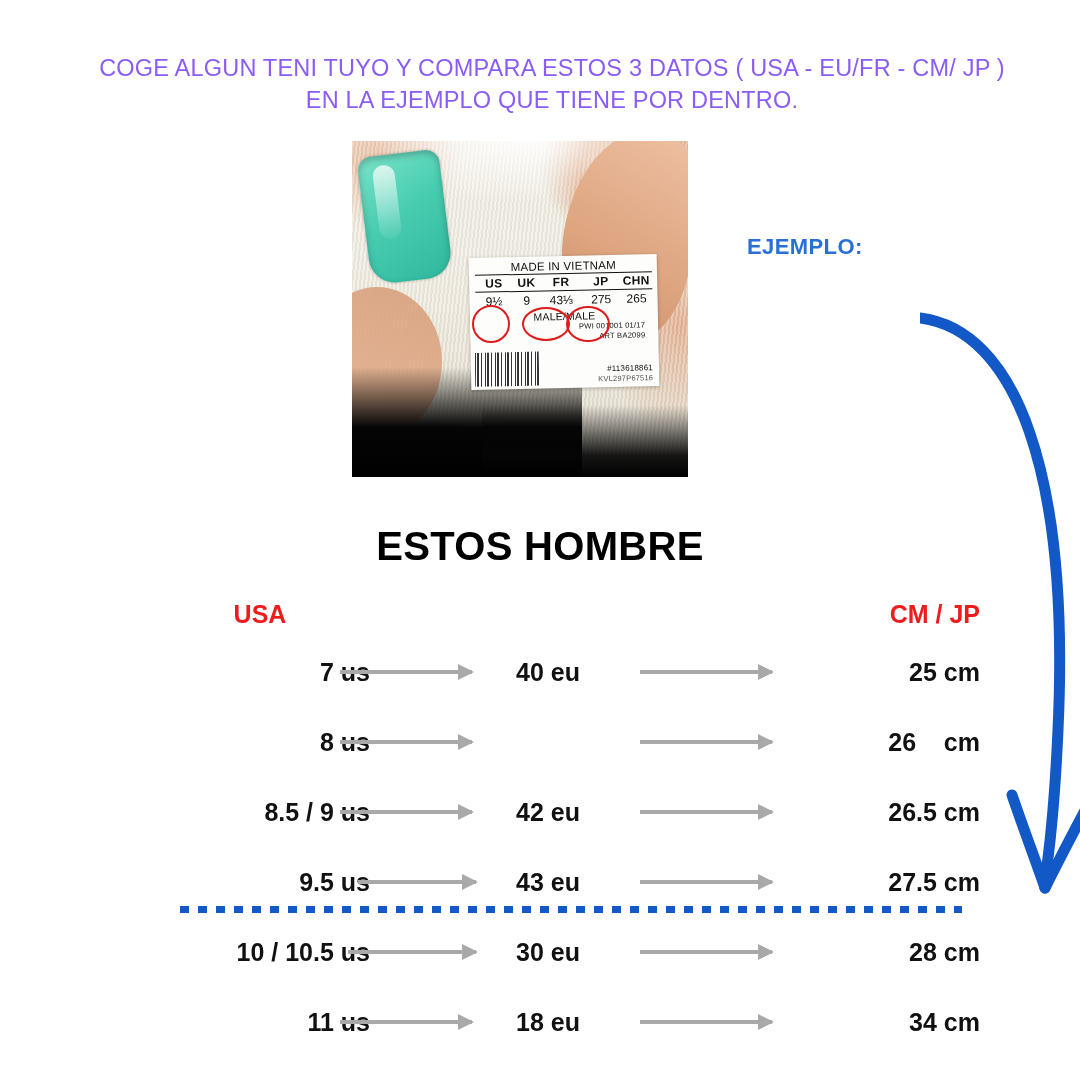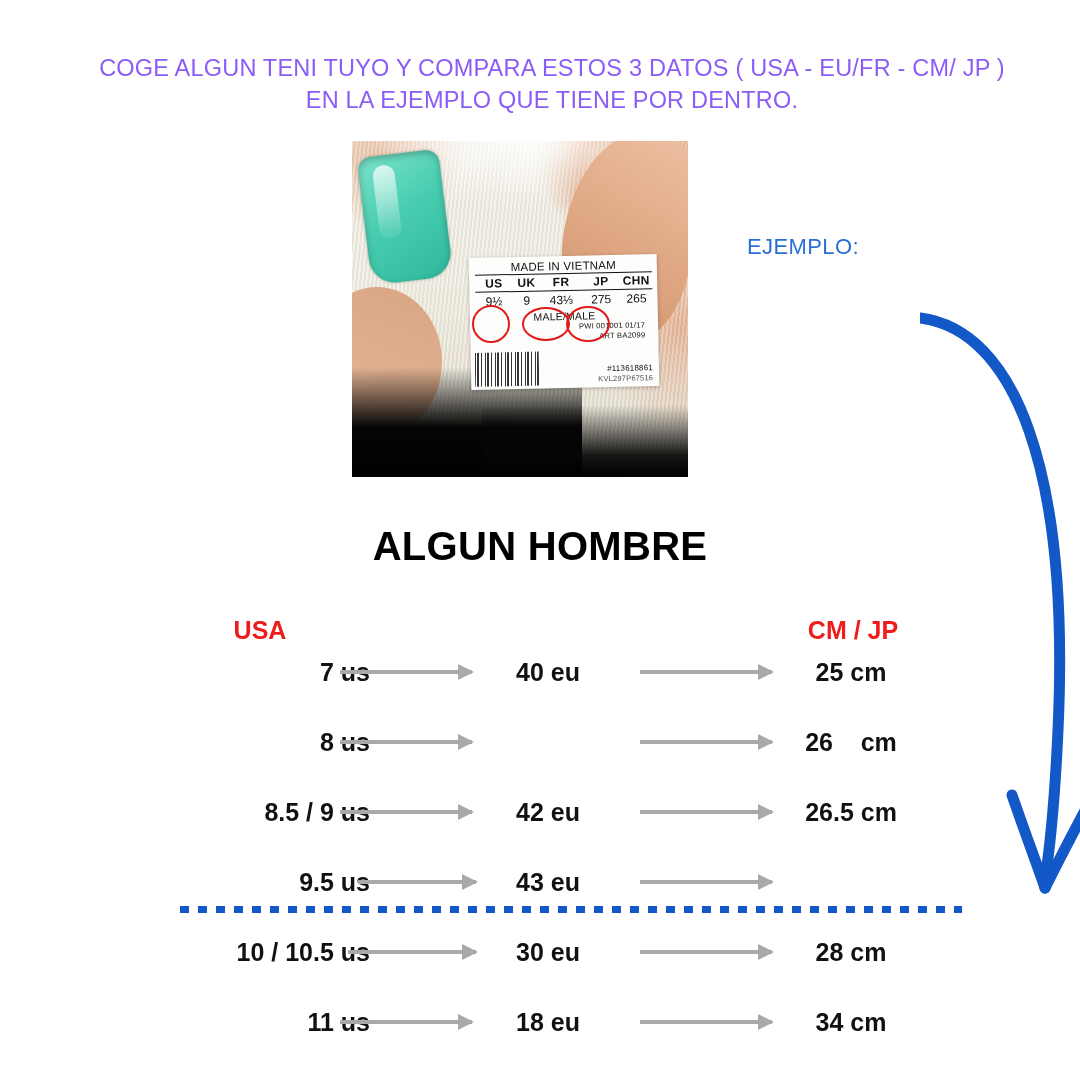--- a/index.html
+++ b/index.html
@@ -209,21 +209,21 @@
   .cm-us  { left: 120px; top: 164px; width: 34px; height: 34px; }
   .cm-fr  { left: 170px; top: 166px; width: 44px; height: 30px; }
   .cm-jp  { left: 214px; top: 165px; width: 40px; height: 32px; }
 
   
   .ejemplo {
     position: absolute;
     left: 747px;
     top: 234px;
     color: #2a6fd6;
-    font-weight: normal;
+    font-weight: bold;
     font-size: 22px;
     letter-spacing: .4px;
   }
   .arrow-svg {
     position: absolute;
     left: 920px;
     top: 300px;
     width: 180px;
     height: 610px;
   }
@@ -242,25 +242,24 @@
   }
   .col-heads {
     position: absolute;
     top: 600px;
     left: 0;
     width: 1080px;
     height: 34px;
     color: #ef1c1c;
     font-weight: bold;
     font-size: 25px;
-    margin-top: 16px;
   }
   .ch-usa { position: absolute; left: 150px; width: 220px; text-align: center; }
   .ch-eu  { position: absolute; left: 460px; width: 220px; text-align: center; }
-  .ch-cm  { position: absolute; left: 743px; width: 220px; text-align: center; }
+  .ch-cm  { position: absolute; left: 760px; width: 220px; text-align: right; }
 
   .rows {
     position: absolute;
     top: 648px;
     left: 0;
     width: 1080px;
   }
   .row {
     position: relative;
     height: 70px;
@@ -277,23 +276,23 @@
   }
   .row .eu {
     position: absolute;
     left: 516px;
     width: 150px;
     text-align: left;
     line-height: 48px;
   }
   .row .cm {
     position: absolute;
-    left: 756px;
+    left: 790px;
     width: 190px;
-    text-align: center;
+    text-align: right;
     line-height: 48px;
     white-space: pre;
   }
   .arrow1, .arrow2 {
     position: absolute;
     top: 22px;
     height: 4px;
     background: #a9a9a9;
   }
   .arrow1 { left: 340px; width: 132px; }
@@ -371,21 +370,21 @@
 </div>
 
 <div class="ejemplo">EJEMPLO:</div>
 
 <svg class="arrow-svg" viewBox="0 0 180 610">
   <path d="M 0 18 C 95 30, 150 170, 138 430 C 134 520, 128 560, 125 580" stroke="#1358c7" stroke-width="11" fill="none" stroke-linecap="round"></path>
   <path d="M 92 495 C 104 530, 116 562, 125 588" stroke="#1358c7" stroke-width="11" fill="none" stroke-linecap="round"></path>
   <path d="M 168 505 C 152 535, 136 566, 125 588" stroke="#1358c7" stroke-width="11" fill="none" stroke-linecap="round"></path>
 </svg>
 
-<div class="table-title">ALGUN HOMBRE</div>
+<div class="table-title">ESTOS HOMBRE</div>
 
 <div class="col-heads">
   <div class="ch-usa">USA</div>
   <div class="ch-cm">CM / JP</div>
 </div>
 
 <div class="rows">
 
   <div class="row r0">
     <div class="us">7 us</div>
@@ -408,20 +407,21 @@
     <div class="eu">42 eu</div>
     <div class="arrow2"></div>
     <div class="cm">26.5 cm</div>
   </div>
 
   <div class="row r3">
     <div class="us">9.5 us</div>
     <div class="arrow1"></div>
     <div class="eu">43 eu</div>
     <div class="arrow2"></div>
+    <div class="cm">27.5 cm</div>
   </div>
 
   <div class="row r4 r5">
     <div class="us">10 / 10.5 us</div>
     <div class="arrow1"></div>
     <div class="eu">30 eu</div>
     <div class="arrow2"></div>
     <div class="cm">28 cm</div>
   </div>
 

